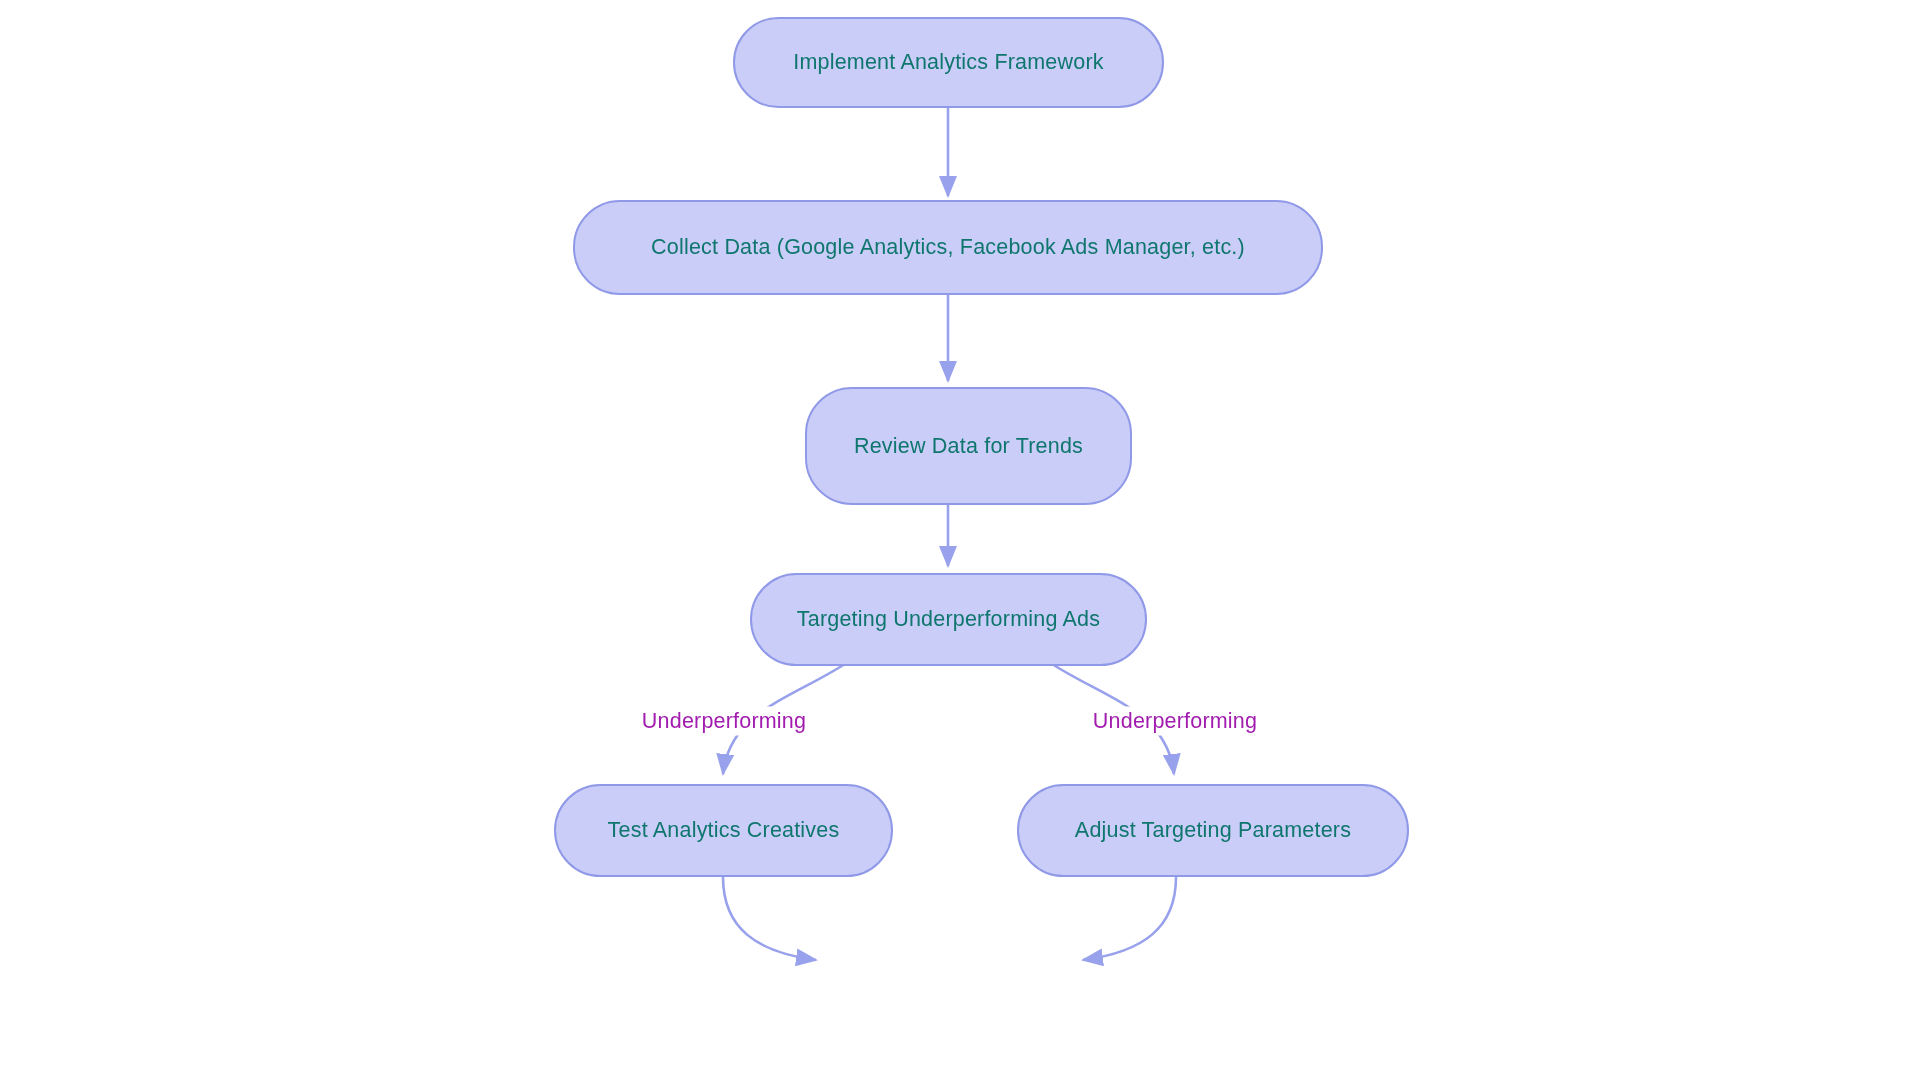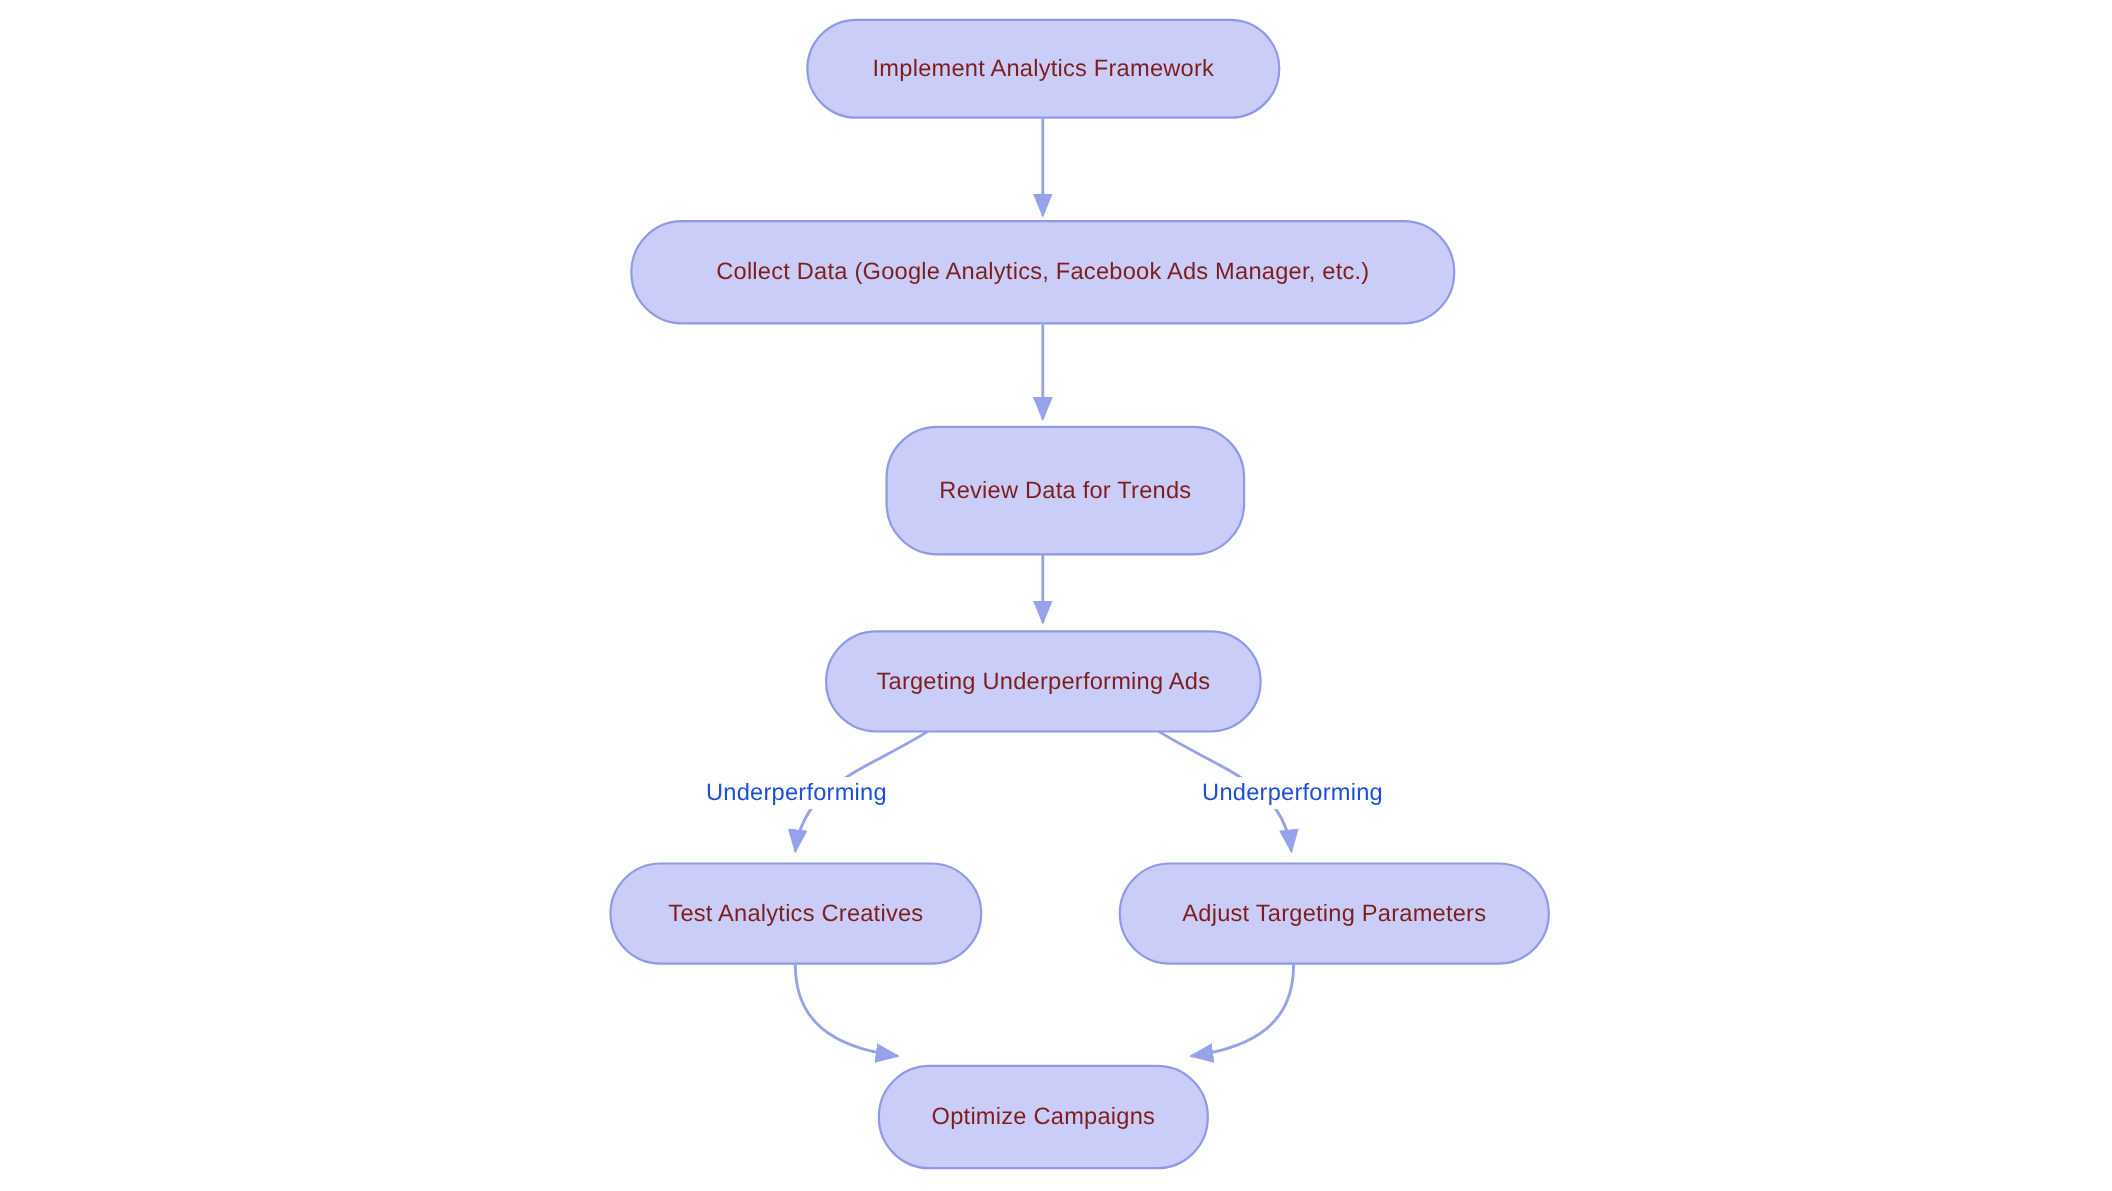--- a/index.html
+++ b/index.html
@@ -30,30 +30,30 @@
   .node {
     position: absolute;
     box-sizing: border-box;
     background: #c9cdf8;
     border: 2px solid #9099e8;
     border-radius: 47px;
     display: flex;
     align-items: center;
     justify-content: center;
     text-align: center;
-    color: #7f1d1d;
+    color: #0f766e;
     font-size: 21.5px;
     letter-spacing: 0.2px;
     padding: 0 18px;
   }
   .edge-label {
     position: absolute;
     transform: translate(-50%, -50%);
     background: #ffffff;
-    color: #1d4ed8;
+    color: #a21caf;
     font-size: 21.5px;
     letter-spacing: 0.2px;
     padding: 2px 6px;
     white-space: nowrap;
   }
 </style>
 </head>
 <body>
 
 <div class="canvas">
@@ -98,17 +98,14 @@
   </div>
 
   <div class="node" style="left:554px; top:784px; width:339px; height:93px;">
     <span>Test Analytics Creatives</span>
   </div>
 
   <div class="node" style="left:1017px; top:784px; width:392px; height:93px;">
     <span>Adjust Targeting Parameters</span>
   </div>
 
-  <div class="node" style="left:798px; top:968px; width:301px; height:95px;">
-    <span>Optimize Campaigns</span>
-  </div>
 
 </div>
 
 </body></html>

